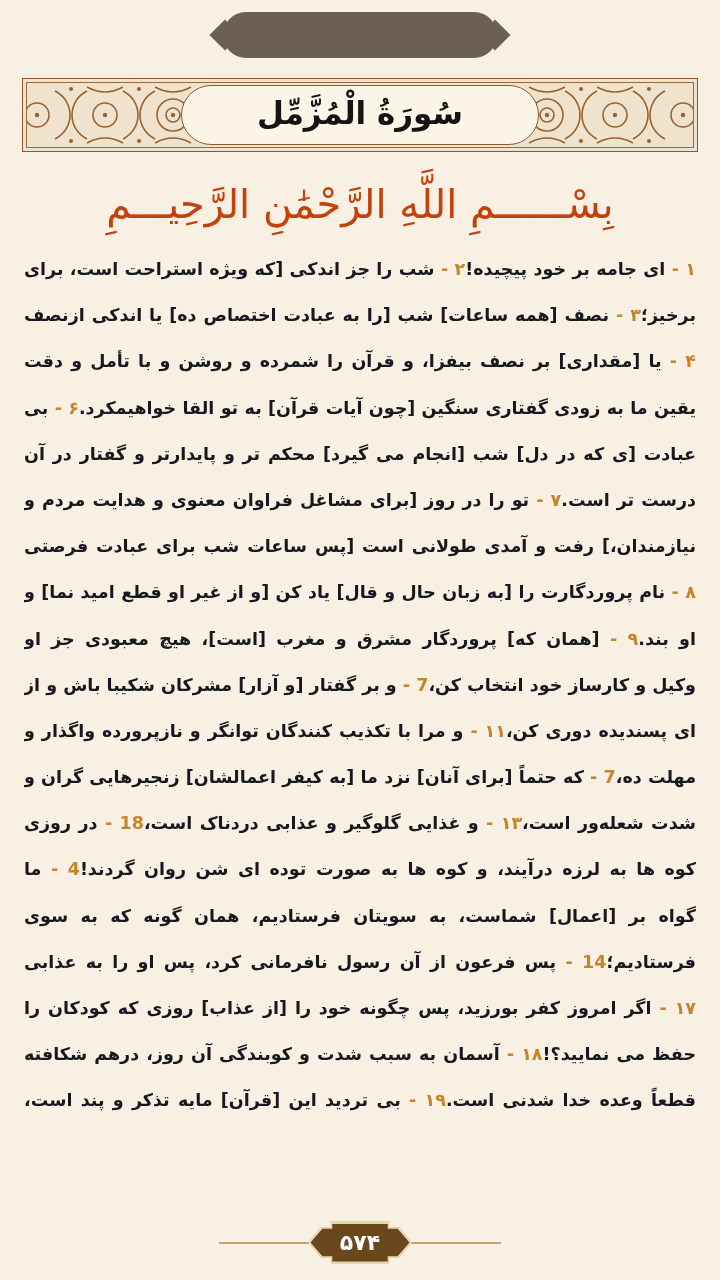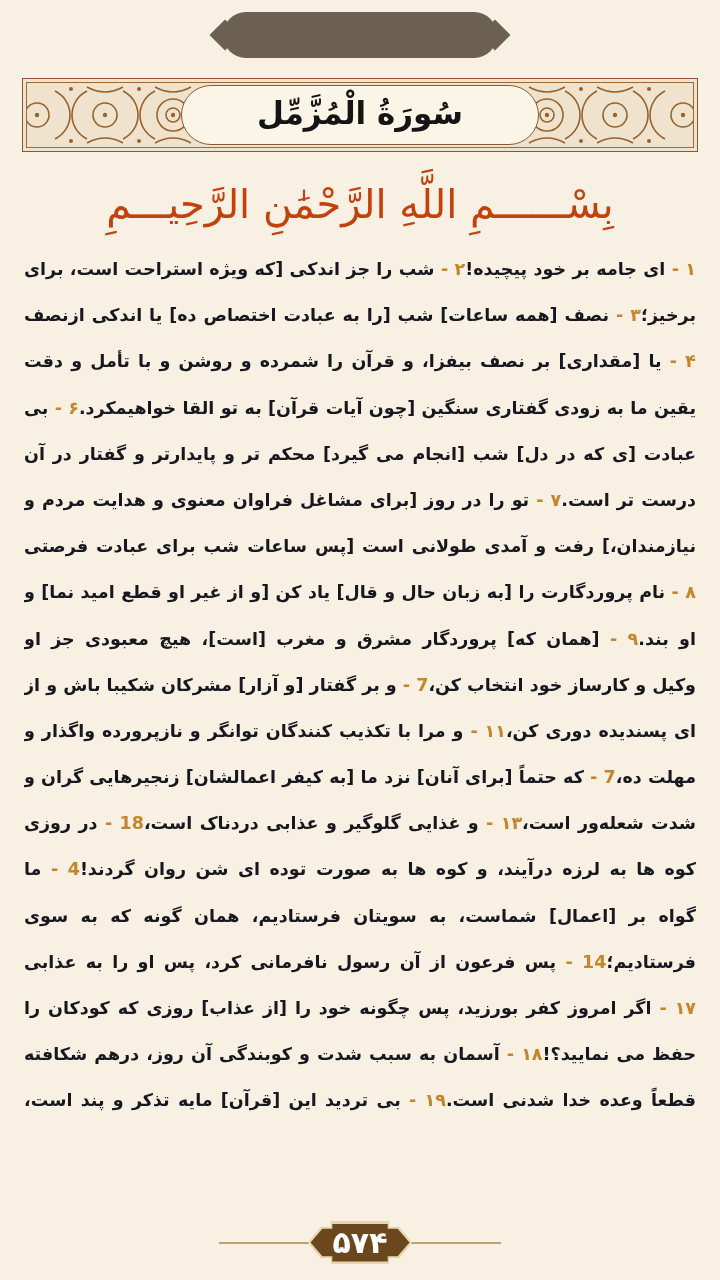--- a/index.html
+++ b/index.html
@@ -81,21 +81,21 @@
   .pnum-outer{
     position:absolute;top:0;left:308px;width:104px;height:43px;
     background:#e7d5b0;
     clip-path:polygon(22% 0,78% 0,78% 14%,88% 14%,100% 50%,88% 86%,78% 86%,78% 100%,22% 100%,22% 86%,12% 86%,0 50%,12% 14%,22% 14%);
   }
   .pnum-inner{
     position:absolute;inset:2.5px;background:#6b471d;
     clip-path:polygon(22% 0,78% 0,78% 14%,88% 14%,100% 50%,88% 86%,78% 86%,78% 100%,22% 100%,22% 86%,12% 86%,0 50%,12% 14%,22% 14%);
     display:flex;align-items:center;justify-content:center;
   }
-  .pnum-text{color:#ffffff;font-size:30px;font-weight:bold;line-height:1;direction:rtl;}
+  .pnum-text{color:#ffffff;font-size:22px;font-weight:bold;line-height:1;direction:rtl;}
 </style>
 </head>
 <body>
 
 <div class="page">
 
   <div class="surah-badge">
     <span class="tip left"></span>
     <span class="tip right"></span>
   </div>

